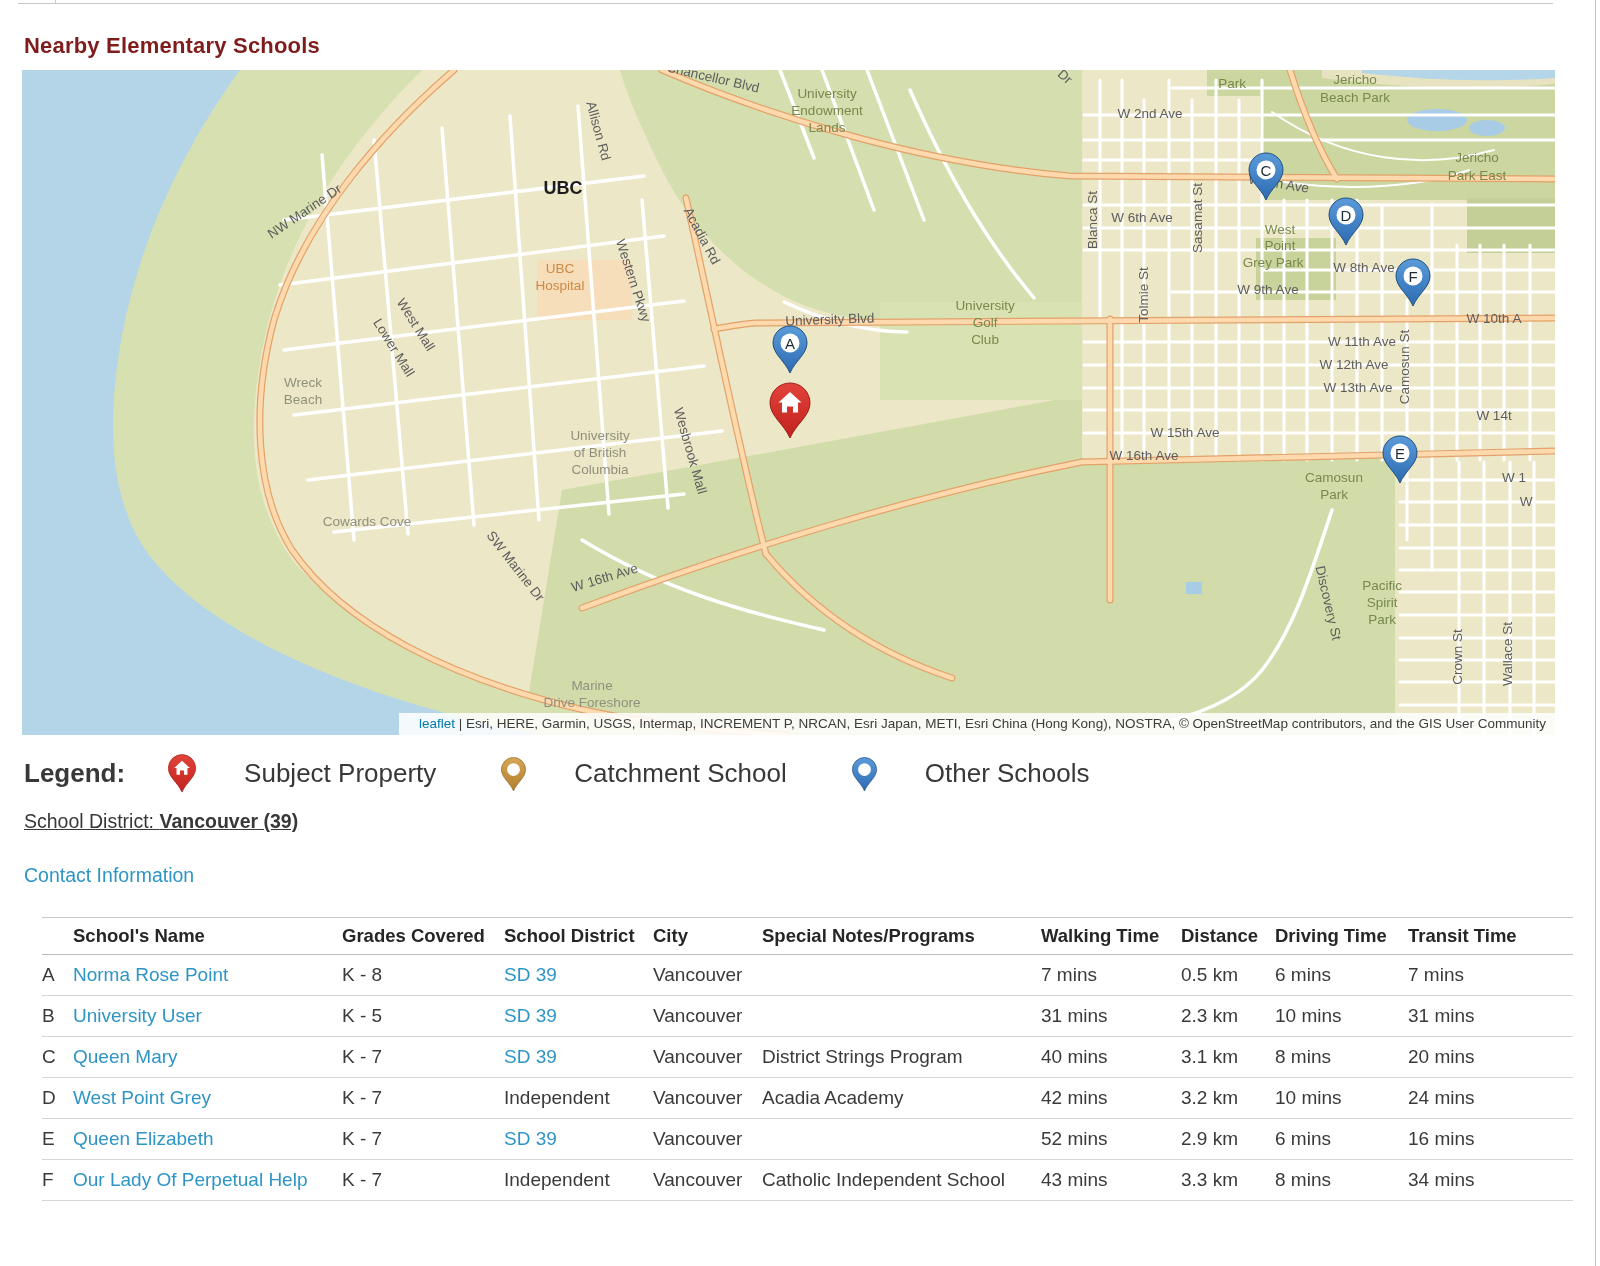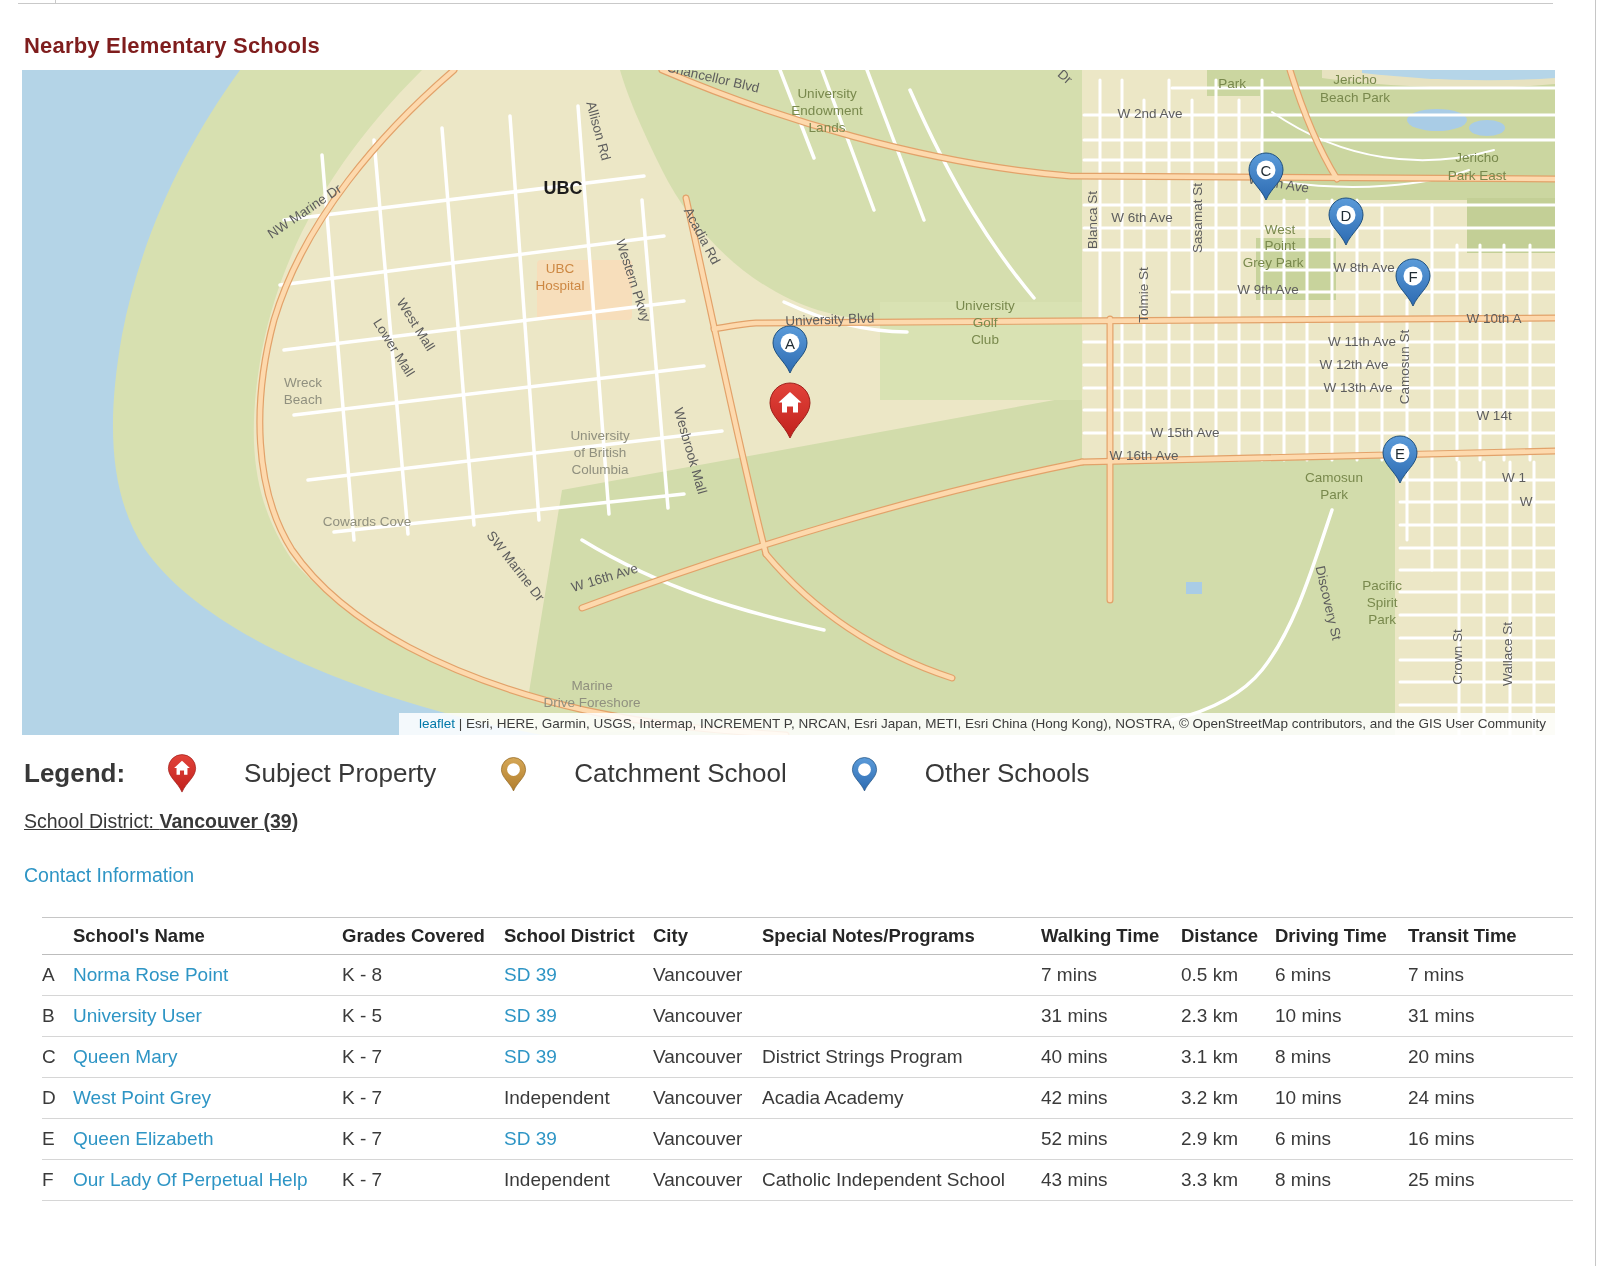--- a/index.html
+++ b/index.html
@@ -405,15 +405,15 @@
     <div class="trow">
       <div>F</div>
       <div><a class="lnk">Our Lady Of Perpetual Help</a></div>
       <div>K - 7</div>
       <div>Independent</div>
       <div>Vancouver</div>
       <div>Catholic Independent School</div>
       <div>43 mins</div>
       <div>3.3 km</div>
       <div>8 mins</div>
-      <div>25 mins</div>
+      <div>34 mins</div>
     </div>
   </div>
 
 </body></html>

